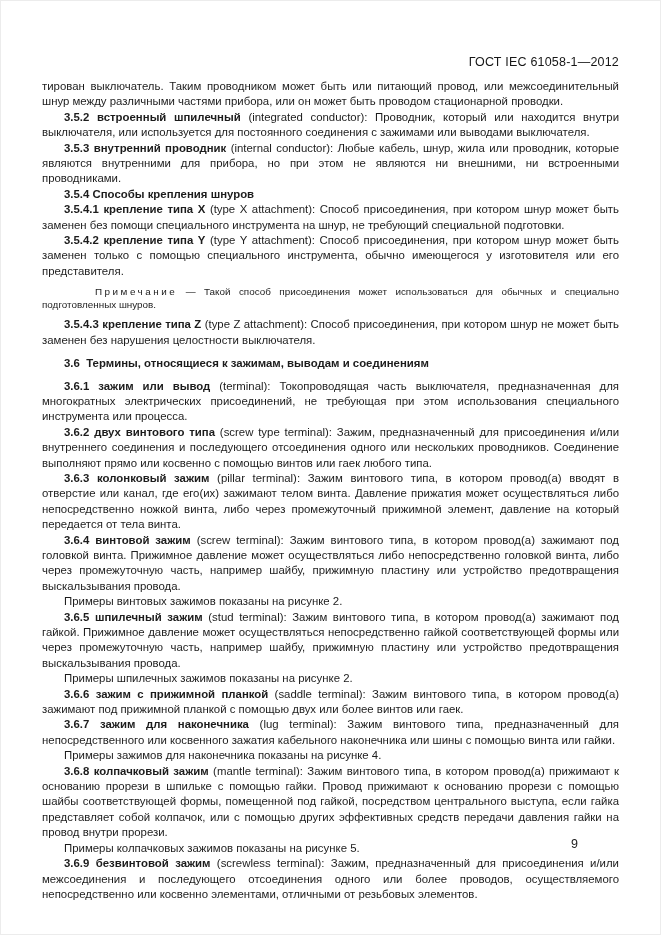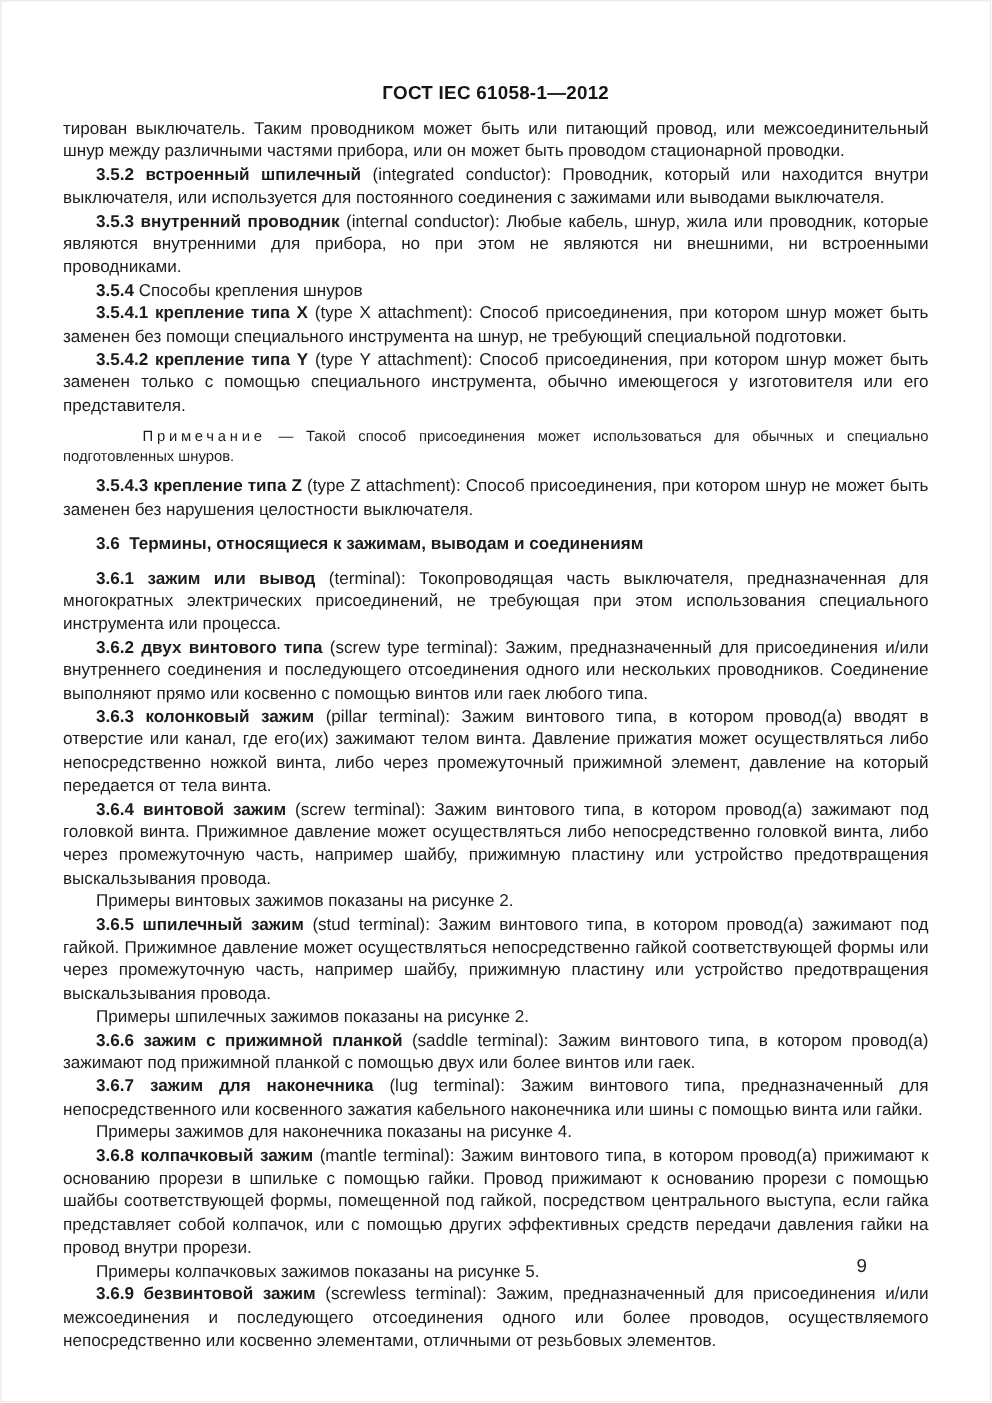--- a/index.html
+++ b/index.html
@@ -13,23 +13,23 @@
     outline-offset: -1px;
     font-family: "Liberation Sans", "DejaVu Sans", sans-serif;
     color: #1c1c1c;
     overflow: hidden;
   }
   .doc-header {
     position: absolute;
     top: 55px;
     left: 42px;
     right: 42px;
-    text-align: center;
+    text-align: right;
     font-size: 12.5px;
-    font-weight: bold;
+    font-weight: normal;
     letter-spacing: 0.2px;
     color: #161616;
   }
   .content {
     position: absolute;
     top: 79px;
     left: 42px;
     width: 577px;
     font-size: 11.4px;
     line-height: 15.4px;
@@ -38,21 +38,21 @@
   .content p { margin: 0; padding: 0; }
   .cont { text-indent: 0; }
   .para { text-indent: 22px; }
   .gap-top { margin-top: 5px !important; }
   .heading {
     text-indent: 22px;
     font-weight: bold;
     margin: 8px 0 7px 0 !important;
     text-align: left;
   }
-  .subheading { font-weight: normal; margin-top: 48px; }
+  .subheading { font-weight: bold; margin-top: 48px; }
   .num { font-weight: bold; }
   .term { font-weight: bold; }
   .note {
     font-size: 9.9px;
     line-height: 13px;
     text-indent: 26px;
     margin: 6px 0 6px 0 !important;
   }
   .note-label { letter-spacing: 2.5px; padding-left: 27px; }
   .page-number {

